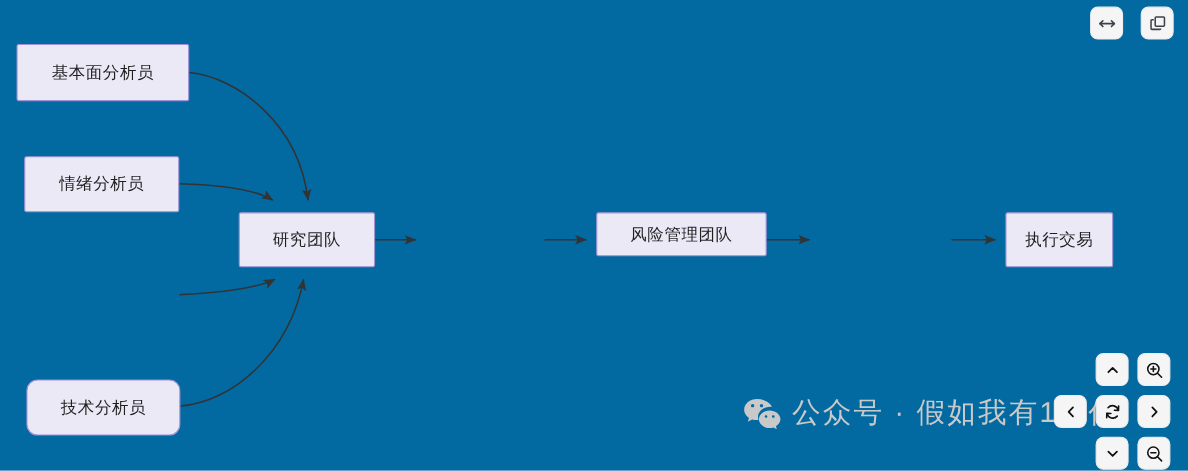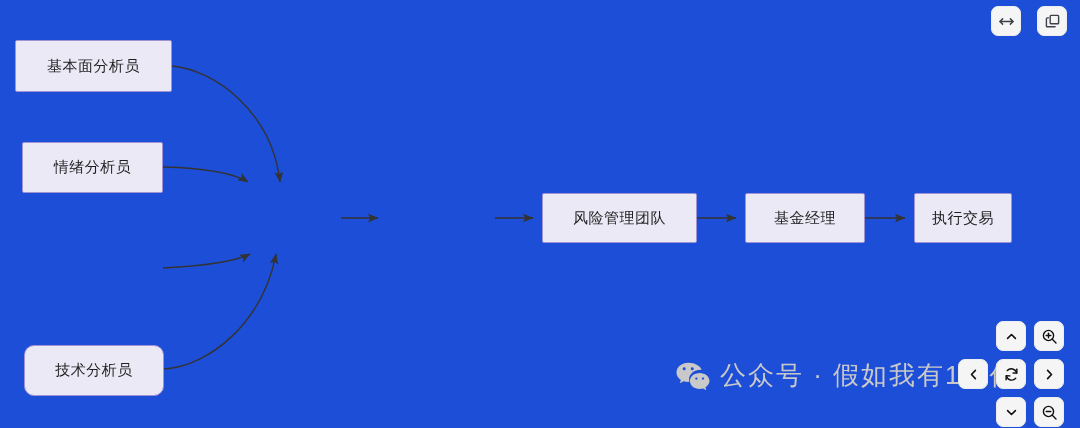--- a/index.html
+++ b/index.html
@@ -5,21 +5,21 @@
   * { box-sizing: border-box; margin: 0; padding: 0; }
   html, body {
     width: 1080px; height: 428px;
     background: #ffffff;
     font-family: "Liberation Sans", "DejaVu Sans", sans-serif;
     overflow: hidden;
   }
   #canvas {
     position: relative;
     width: 1080px; height: 428px;
-    background: #1d4ed8;
+    background: #0369a1;
   }
 
   
   .node {
     position: absolute;
     background: #ece9f7;
     border: 1px solid #9f93d4;
     border-radius: 2px;
     display: flex;
     align-items: center;
@@ -112,25 +112,25 @@
     <path class="edge" d="M865,218 L905,218" marker-end="url(#ah)"></path>
   </svg>
 
   <div class="node" id="n-fundamental" style="left:15px;top:40px;width:157px;height:52px;">基本面分析员</div>
 
   <div class="node" id="n-sentiment" style="left:22px;top:142px;width:141px;height:51px;">情绪分析员</div>
 
 
   <div class="node" id="n-technical" style="left:24px;top:345px;width:140px;height:51px;border-radius:10px;">技术分析员</div>
 
-
-
-  <div class="node" id="n-risk" style="left:542px;top:193px;width:155px;height:50px;">风险管理团队</div>
-
-  <div class="node" id="n-manager" style="left:745px;top:193px;width:120px;height:50px;">基金经理</div>
+  <div class="node" id="n-research" style="left:217px;top:193px;width:124px;height:50px;">研究团队</div>
+
+
+  <div class="node" id="n-risk" style="left:542px;top:193px;width:155px;height:40px;">风险管理团队</div>
+
 
   <div class="node" id="n-execute" style="left:914px;top:193px;width:98px;height:50px;">执行交易</div>
 
   <div id="watermark">
     <svg class="wc-logo" width="34" height="28" viewBox="0 0 34 28" xmlns="http://www.w3.org/2000/svg">
       <path fill="#c9c9c9" d="M12.3 0.8C5.8 0.8 0.5 5.1 0.5 10.4c0 3 1.7 5.7 4.4 7.5l-1.1 3.4 3.9-2
         c1.4 0.4 2.9 0.6 4.6 0.6 0.4 0 0.8 0 1.2-0.1-0.3-0.8-0.4-1.7-0.4-2.6 0-5.2 5.1-9.4 11.4-9.4
         0.4 0 0.8 0 1.2 0.1C24.6 4.2 19 0.8 12.3 0.8z M8.2 8.3c-0.8 0-1.5-0.7-1.5-1.5
         s0.7-1.5 1.5-1.5 1.5 0.7 1.5 1.5S9 8.3 8.2 8.3z M16.3 8.3c-0.8 0-1.5-0.7-1.5-1.5
         s0.7-1.5 1.5-1.5 1.5 0.7 1.5 1.5S17.1 8.3 16.3 8.3z"></path>

